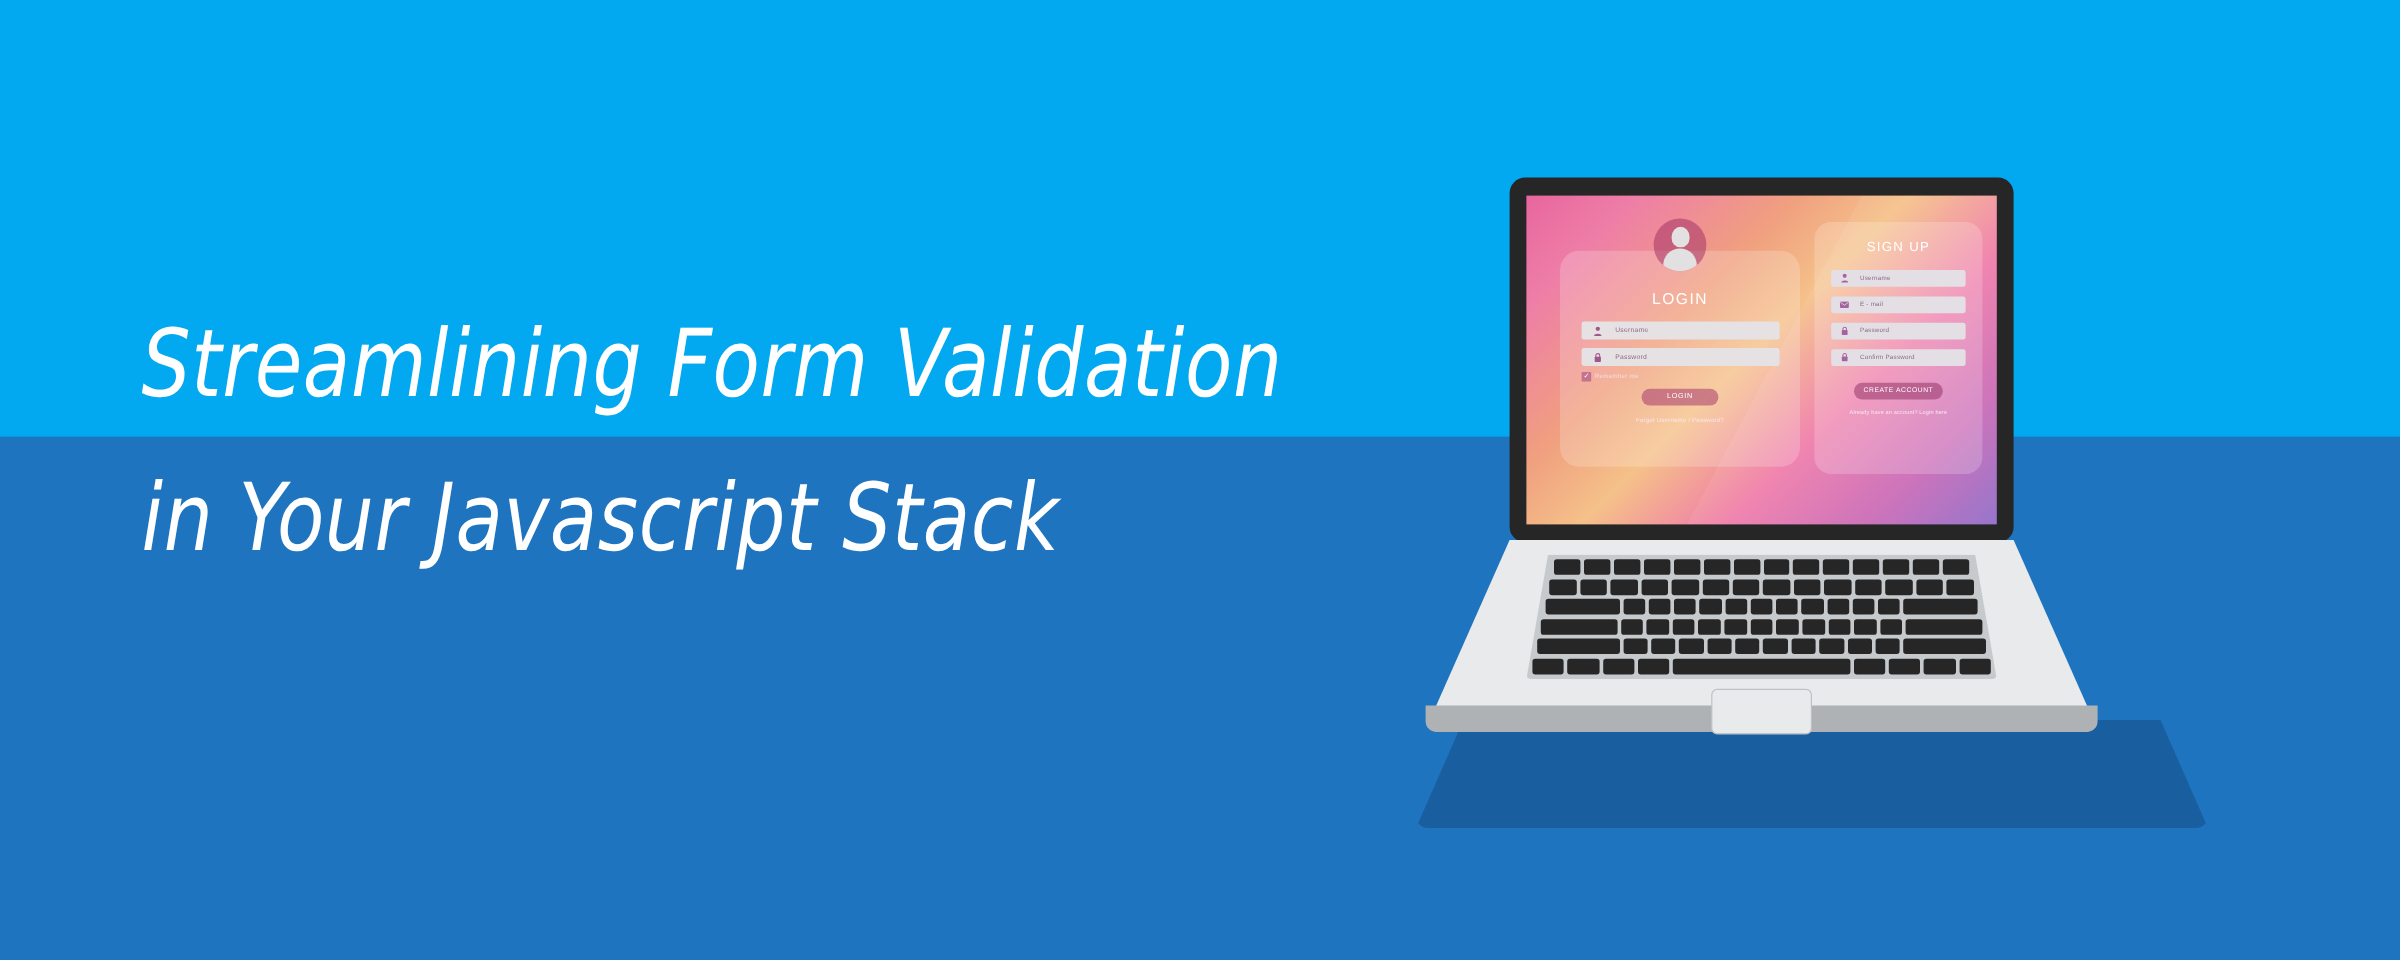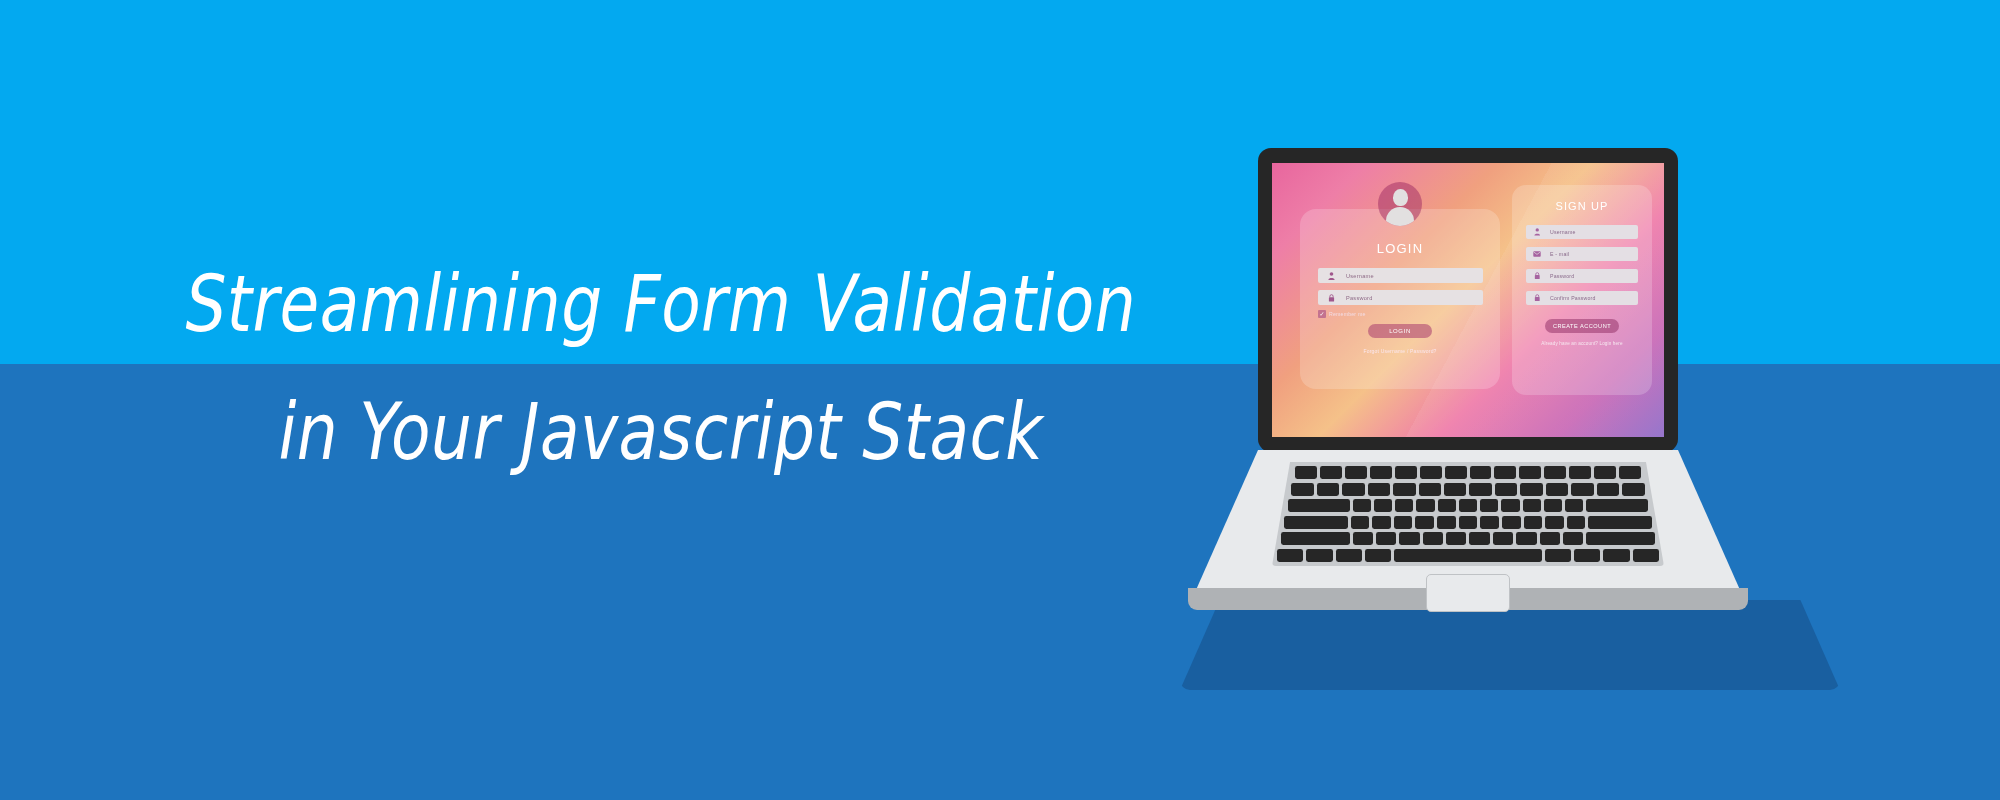--- a/index.html
+++ b/index.html
@@ -18,21 +18,20 @@
   }
   #bg-bottom {
     position:absolute; left:0; top:364px; width:2000px; height:436px;
     background:#1E74BE;
   }
 
   
   #headline {
     position:absolute; left:118px; top:240px; width:1180px;
     z-index:6;
-    text-align:center;
   }
   .headline-line {
     color:#FFFFFF;
     font-family:"DejaVu Sans Condensed","Liberation Sans", sans-serif;
     font-size:78px;
     font-weight:400;
     font-style:italic;
     letter-spacing:0.5px;
     line-height:128px;
     white-space:nowrap;

